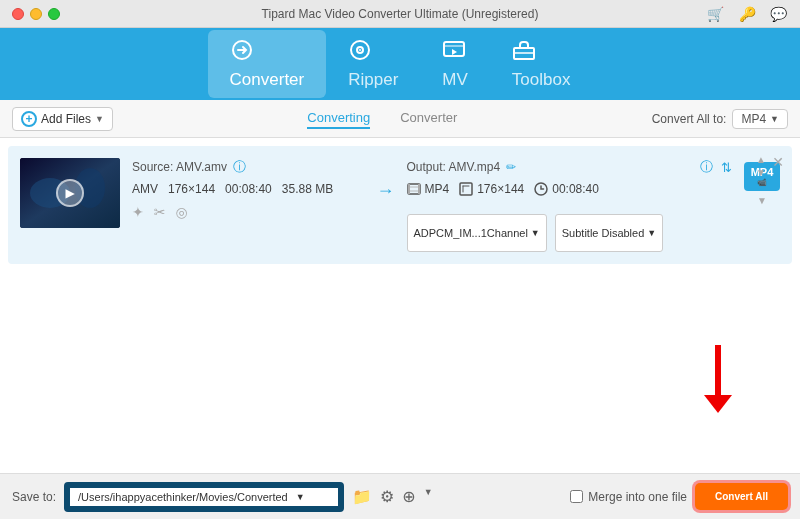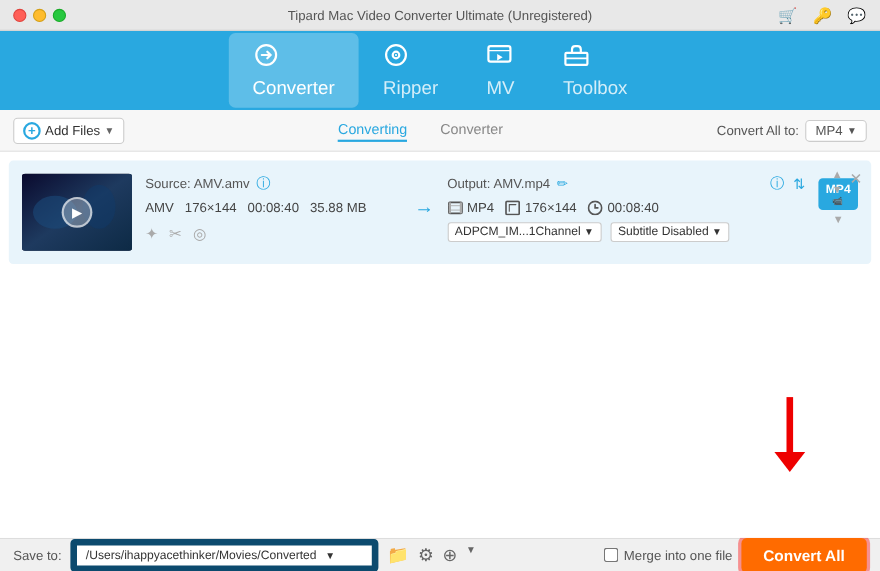--- a/index.html
+++ b/index.html
@@ -292,25 +292,26 @@
       align-items: center;
       gap: 8px;
     }
     .small-dropdown {
       display: flex;
       align-items: center;
       gap: 3px;
       background: #fff;
       border: 1px solid #ccc;
       border-radius: 3px;
-      padding: 2px 6px;
+      padding: 12px 6px;
       font-size: 11px;
       color: #333;
       cursor: pointer;
       min-width: 80px;
+      margin-top: 12px;
     }
 
     .format-badge {
       background: #29a8e0;
       color: white;
       border-radius: 4px;
       padding: 4px 6px;
       font-size: 11px;
       font-weight: bold;
       text-align: center;
@@ -337,21 +338,21 @@
     }
     .scroll-arrow {
       color: #aaa;
       font-size: 10px;
       cursor: pointer;
     }
 
     
     .bottom-bar {
       background: #f0f0f0;
-      height: 30px;
+      height: 46px;
       display: flex;
       align-items: center;
       padding: 0 12px;
       border-top: 1px solid #ddd;
       gap: 8px;
     }
     .save-to-label {
       font-size: 12px;
       color: #555;
       white-space: nowrap;
@@ -386,21 +387,21 @@
       font-size: 12px;
       color: #555;
       margin-left: auto;
     }
     .convert-all-btn {
       background: #ff6b00;
       color: white;
       border: none;
       border-radius: 5px;
       padding: 8px 20px;
-      font-size: 14px;
+      font-size: 10px;
       font-weight: bold;
       cursor: pointer;
       box-shadow: 0 0 0 3px rgba(255, 0, 0, 0.4);
     }
 
     
     .red-arrow-container {
       position: absolute;
       bottom: 60px;
       right: 68px;

